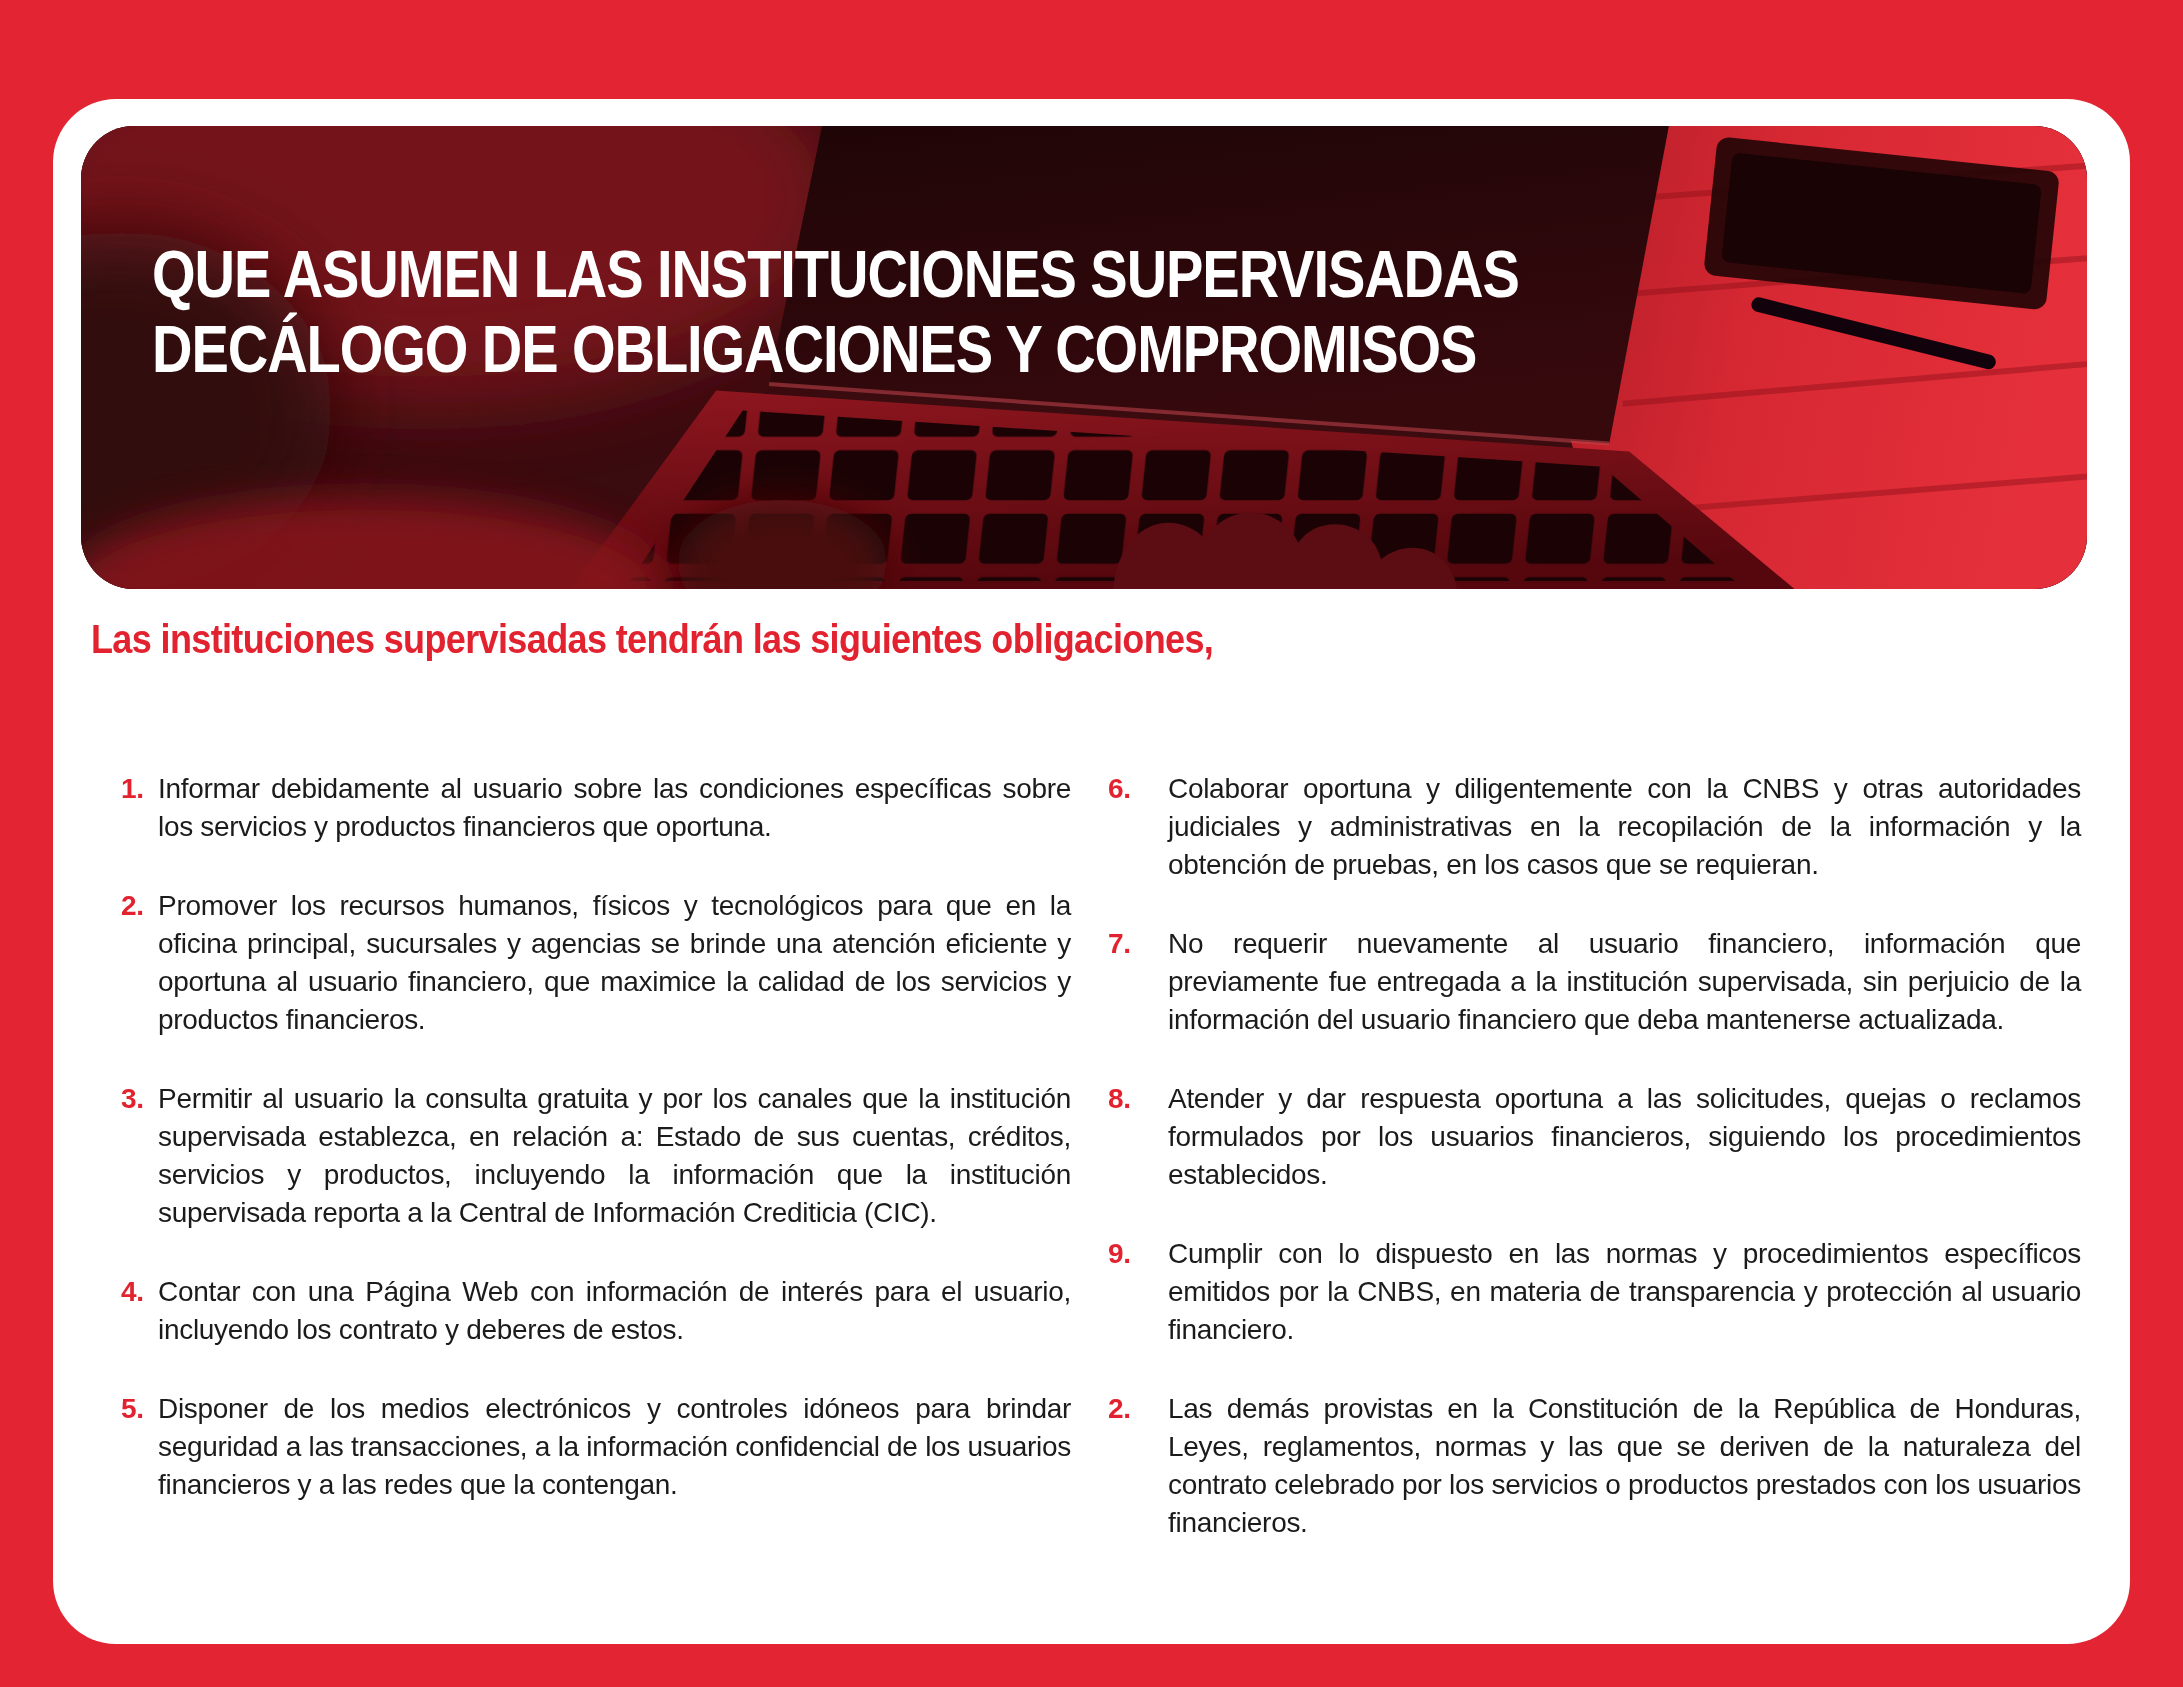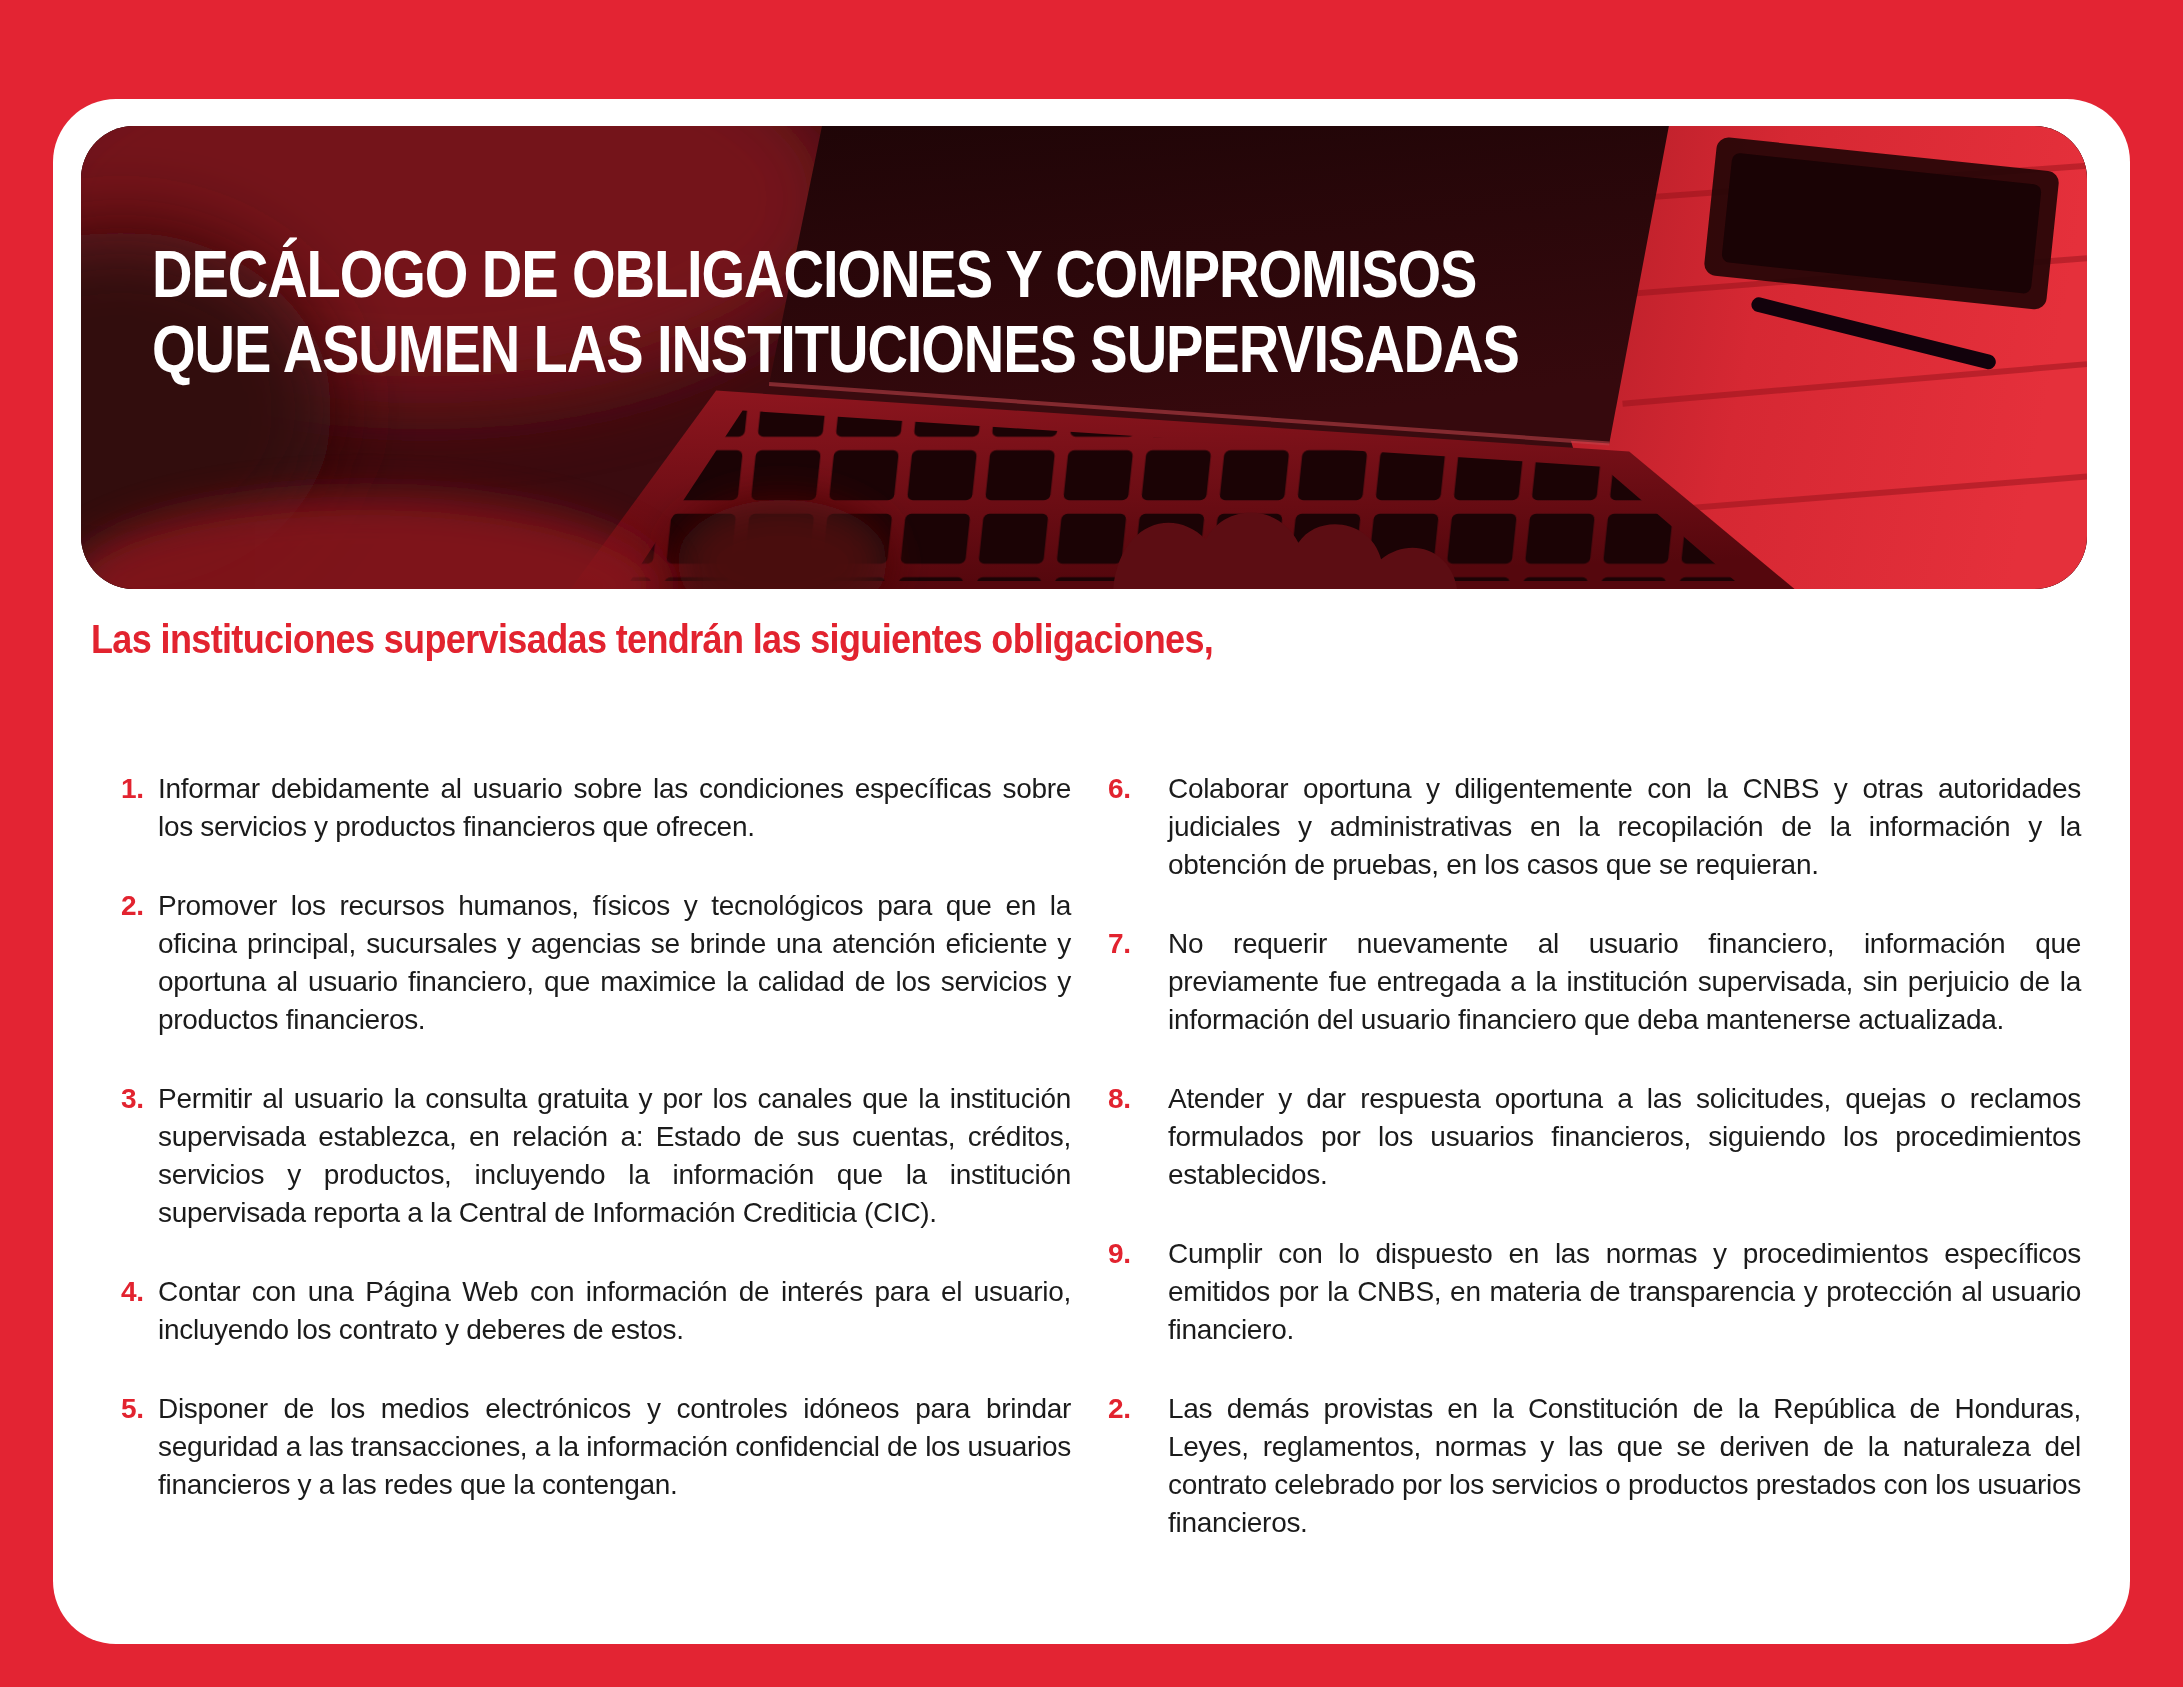--- a/index.html
+++ b/index.html
@@ -86,34 +86,34 @@
       <path d="M1120,0 L2400,0 L2310,480 L1040,390 Z" fill="url(#screen)"></path>
       <path d="M1040,390 L2310,480" stroke="#C2454D" stroke-width="6" opacity="0.55" fill="none"></path>
       <path d="M960,400 L2340,492 L2590,700 L740,700 Z" fill="url(#deck)"></path>
       <path d="M1000,430 L2300,515 L2500,688 L830,688 Z" fill="url(#keys)"></path>
       <ellipse cx="1060" cy="660" rx="160" ry="95" fill="#4A0B10" filter="url(#blur30)"></ellipse>
       <path d="M1560,700 C1570,600 1650,575 1700,625 C1730,570 1810,570 1840,630 C1870,585 1950,595 1965,655 C2010,620 2070,640 2080,700 Z" fill="#5C0D13"></path>
       <ellipse cx="430" cy="695" rx="450" ry="135" fill="#8A161E" opacity="0.85" filter="url(#blur30)"></ellipse>
     </svg>
 
     <div class="hero-text">
+      <span class="row"><span class="hero-line">QUE ASUMEN LAS INSTITUCIONES SUPERVISADAS</span></span>
       <span class="row"><span class="hero-line">DECÁLOGO DE OBLIGACIONES Y COMPROMISOS</span></span>
-      <span class="row"><span class="hero-line">QUE ASUMEN LAS INSTITUCIONES SUPERVISADAS</span></span>
     </div>
   </div>
 
   <div class="intro">
     <span class="row"><span class="intro-line">Las instituciones supervisadas tendrán las siguientes obligaciones,</span></span>
   </div>
 
   <div class="columns">
     <div class="col col-left">
       <div class="item">
         <span class="num">1.</span>
-        <span class="txt">Informar debidamente al usuario sobre las condiciones específicas sobre los servicios y productos financieros que ofrecen.</span>
+        <span class="txt">Informar debidamente al usuario sobre las condiciones específicas sobre los servicios y productos financieros que oportuna.</span>
       </div>
       <div class="item">
         <span class="num">2.</span>
         <span class="txt">Promover los recursos humanos, físicos y tecnológicos para que en la oficina principal, sucursales y agencias se brinde una atención eficiente y oportuna al usuario financiero, que maximice la calidad de los servicios y productos financieros.</span>
       </div>
       <div class="item">
         <span class="num">3.</span>
         <span class="txt">Permitir al usuario la consulta gratuita y por los canales que la institución supervisada establezca, en relación a: Estado de sus cuentas, créditos, servicios y productos, incluyendo la información que la institución supervisada reporta a la Central de Información Crediticia (CIC).</span>
       </div>
       <div class="item">

